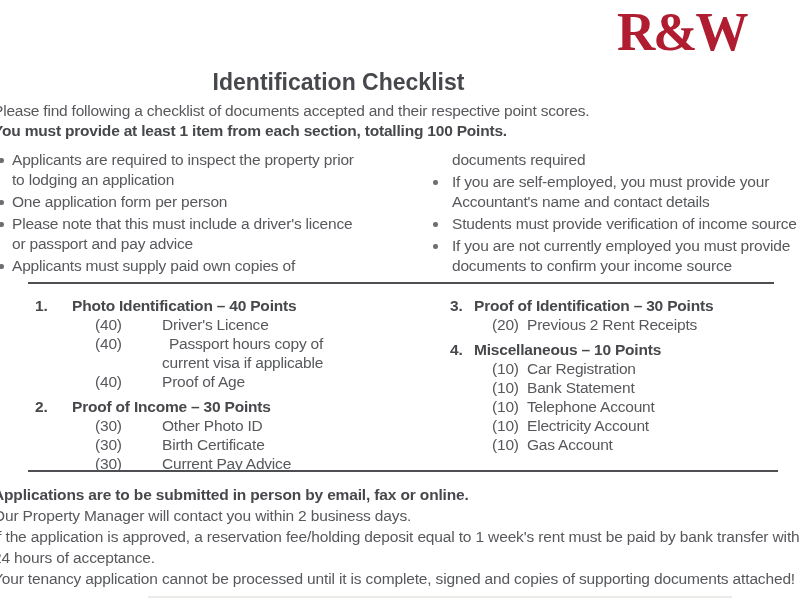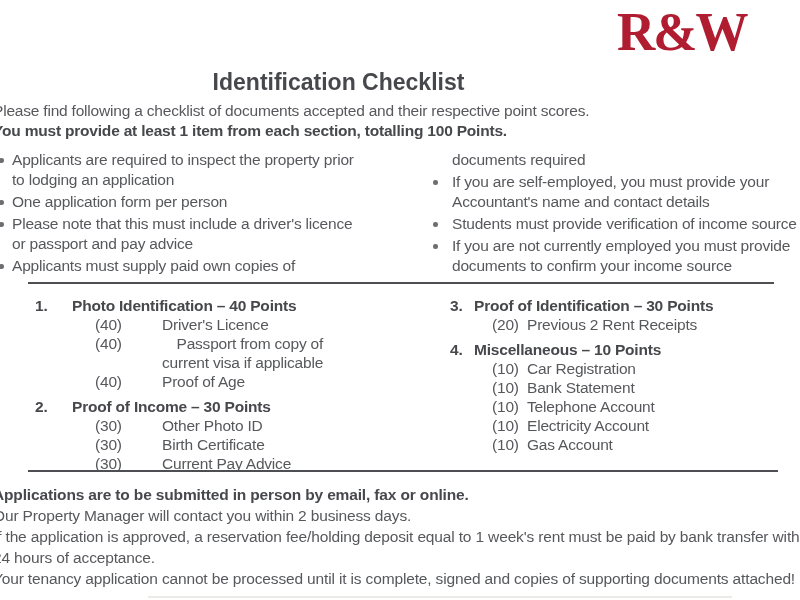--- a/index.html
+++ b/index.html
@@ -119,21 +119,21 @@
         </div>
         <div class="sec-item">
           <span class="sec-pts">(40)</span>
           <div class="sec-label">
             <div class="lbl-line">Driver's Licence</div>
           </div>
         </div>
         <div class="sec-item">
           <span class="sec-pts">(40)</span>
           <div class="sec-label">
-            <div class="lbl-line">Passport from copy of</div>
+            <div class="lbl-line">Passport hours copy of</div>
             <div class="lbl-line">current visa if applicable</div>
           </div>
         </div>
         <div class="sec-item">
           <span class="sec-pts">(40)</span>
           <div class="sec-label">
             <div class="lbl-line">Proof of Age</div>
           </div>
         </div>
       </div>

